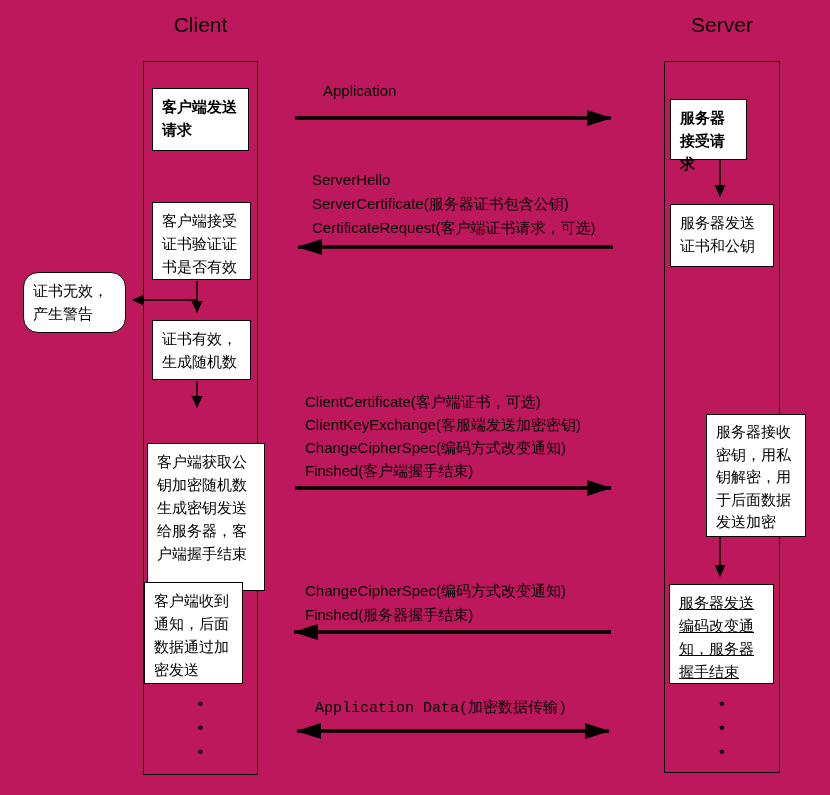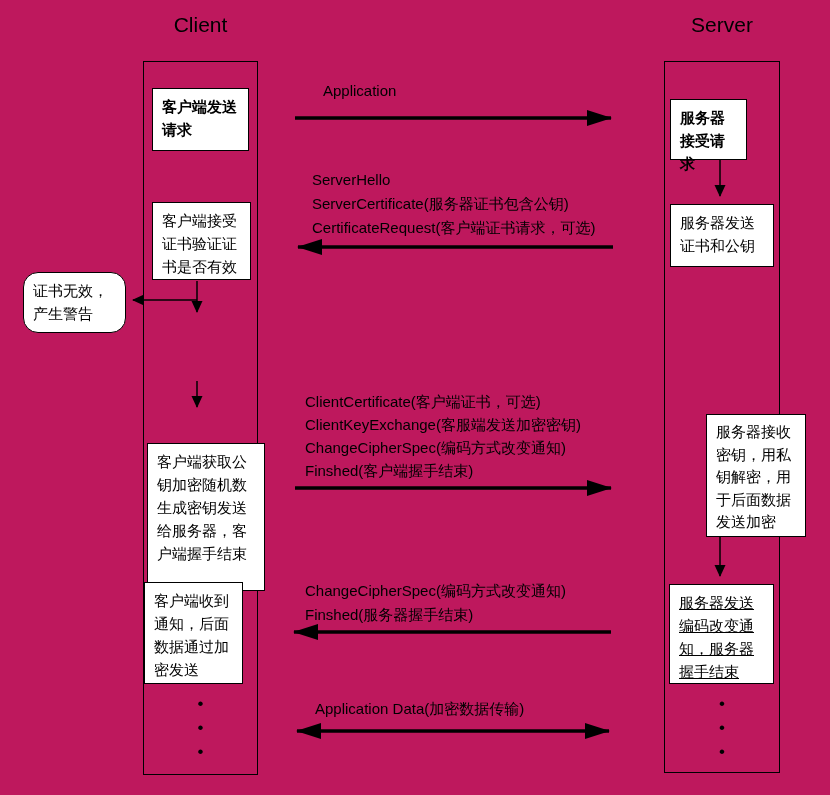--- a/index.html
+++ b/index.html
@@ -88,20 +88,21 @@
     <line class="flow-line" x1="197" y1="281" x2="197" y2="312" marker-end="url(#mSmall)"></line>
     <line class="flow-line" x1="197" y1="300" x2="133" y2="300" marker-end="url(#mSmall)"></line>
     <line class="flow-line" x1="197" y1="381" x2="197" y2="407" marker-end="url(#mSmall)"></line>
 
     <line class="flow-line" x1="720" y1="149" x2="720" y2="196" marker-end="url(#mSmall)"></line>
     <line class="flow-line" x1="720" y1="537" x2="720" y2="576" marker-end="url(#mSmall)"></line>
   </svg>
 
   <div class="box" style="left:152px; top:88px;  width:97px;  height:63px;font-weight:bold;">客户端发送请求</div>
   <div class="box" style="left:152px; top:202px; width:99px;  height:78px;">客户端接受证书验证证书是否有效</div>
+  <div class="box" style="left:152px; top:320px; width:99px;  height:60px;">证书有效，生成随机数</div>
   <div class="box" style="left:147px; top:415px; width:118px; height:148px;margin-top:28px;">客户端获取公钥加密随机数生成密钥发送给服务器，客户端握手结束</div>
   <div class="box" style="left:144px; top:582px; width:99px;  height:102px;">客户端收到通知，后面数据通过加密发送</div>
 
   <div class="box" style="left:23px; top:272px; width:103px; height:61px;border-radius:15px;">证书无效，产生警告</div>
 
   <div class="box" style="left:670px; top:99px;  width:77px;  height:61px;font-weight:bold;">服务器接受请求</div>
   <div class="box" style="left:670px; top:204px; width:104px; height:63px;">服务器发送证书和公钥</div>
   <div class="box" style="left:706px; top:414px; width:100px; height:123px; line-height:22.5px;">服务器接收密钥，用私钥解密，用于后面数据发送加密</div>
   <div class="box" style="left:669px; top:584px; width:105px; height:100px;text-decoration:underline;">服务器发送编码改变通知，服务器握手结束</div>
 
@@ -120,21 +121,21 @@
     <span>ClientKeyExchange(客服端发送加密密钥)</span>
     <span>ChangeCipherSpec(编码方式改变通知)</span>
     <span>Finshed(客户端握手结束)</span>
   </div>
 
   <div class="msg-label" style="left:305px; top:579px;">
     <span>ChangeCipherSpec(编码方式改变通知)</span>
     <span>Finshed(服务器握手结束)</span>
   </div>
 
-  <div class="msg-label" style="left:315px; top:697px;">
+  <div class="msg-label" style="left:315px; top:697px;font-family:Liberation Mono, monospace;">
     <span>Application Data(加密数据传输)</span>
   </div>
 
   <div class="dots" style="left:143px; top:692px; width:115px;">
     <span>•</span>
     <span>•</span>
     <span>•</span>
   </div>
   <div class="dots" style="left:664px; top:692px; width:116px;">
     <span>•</span>

